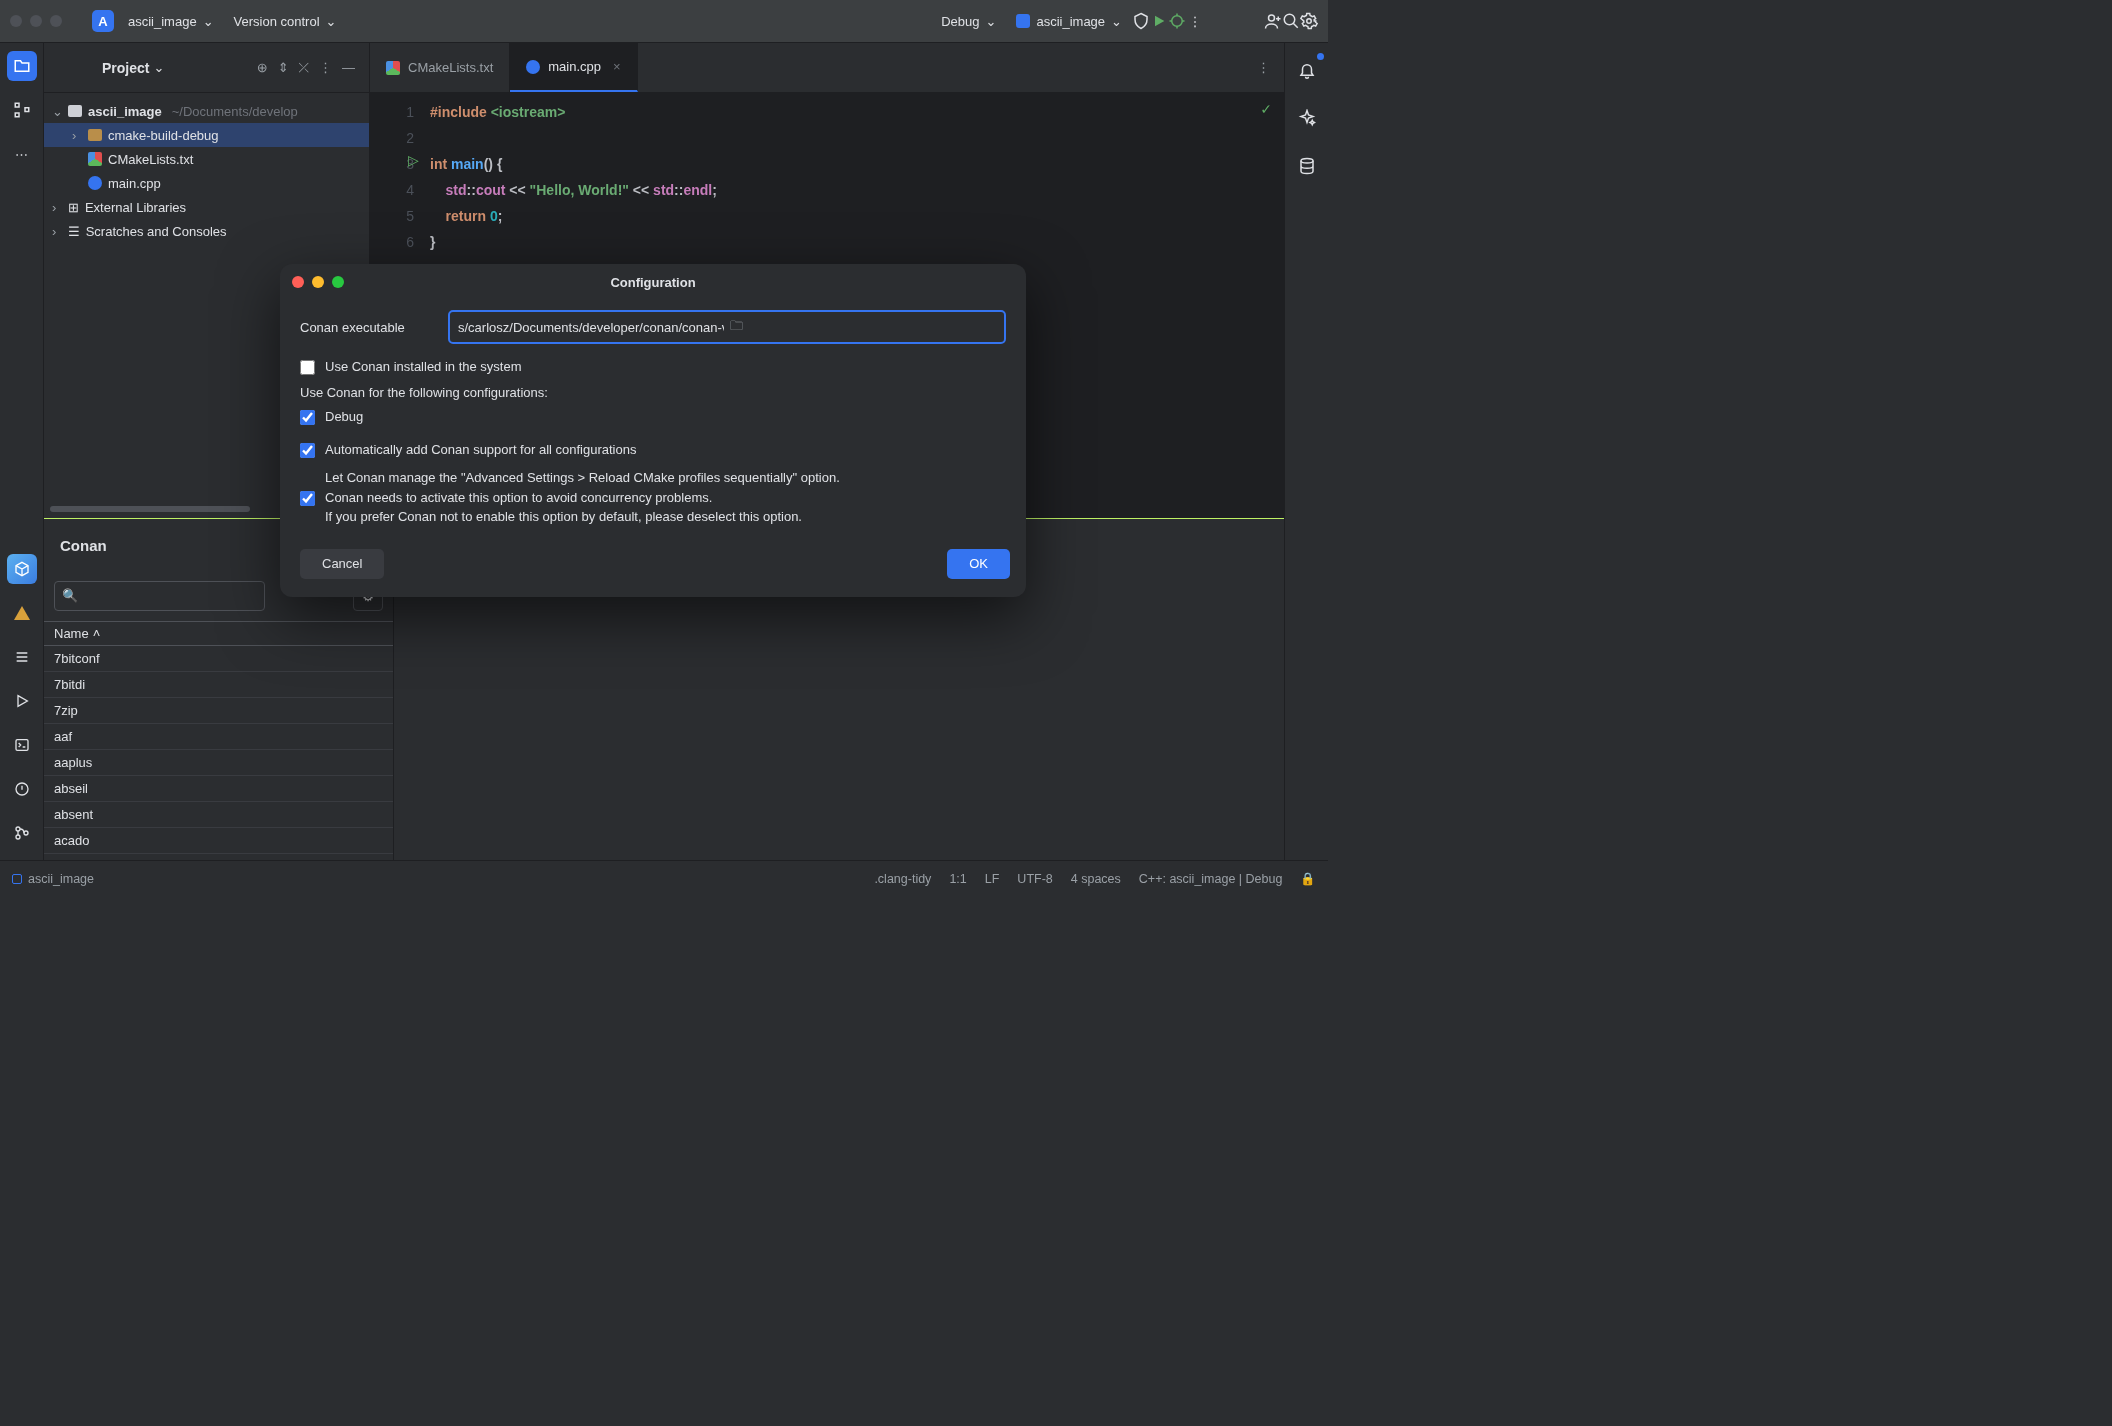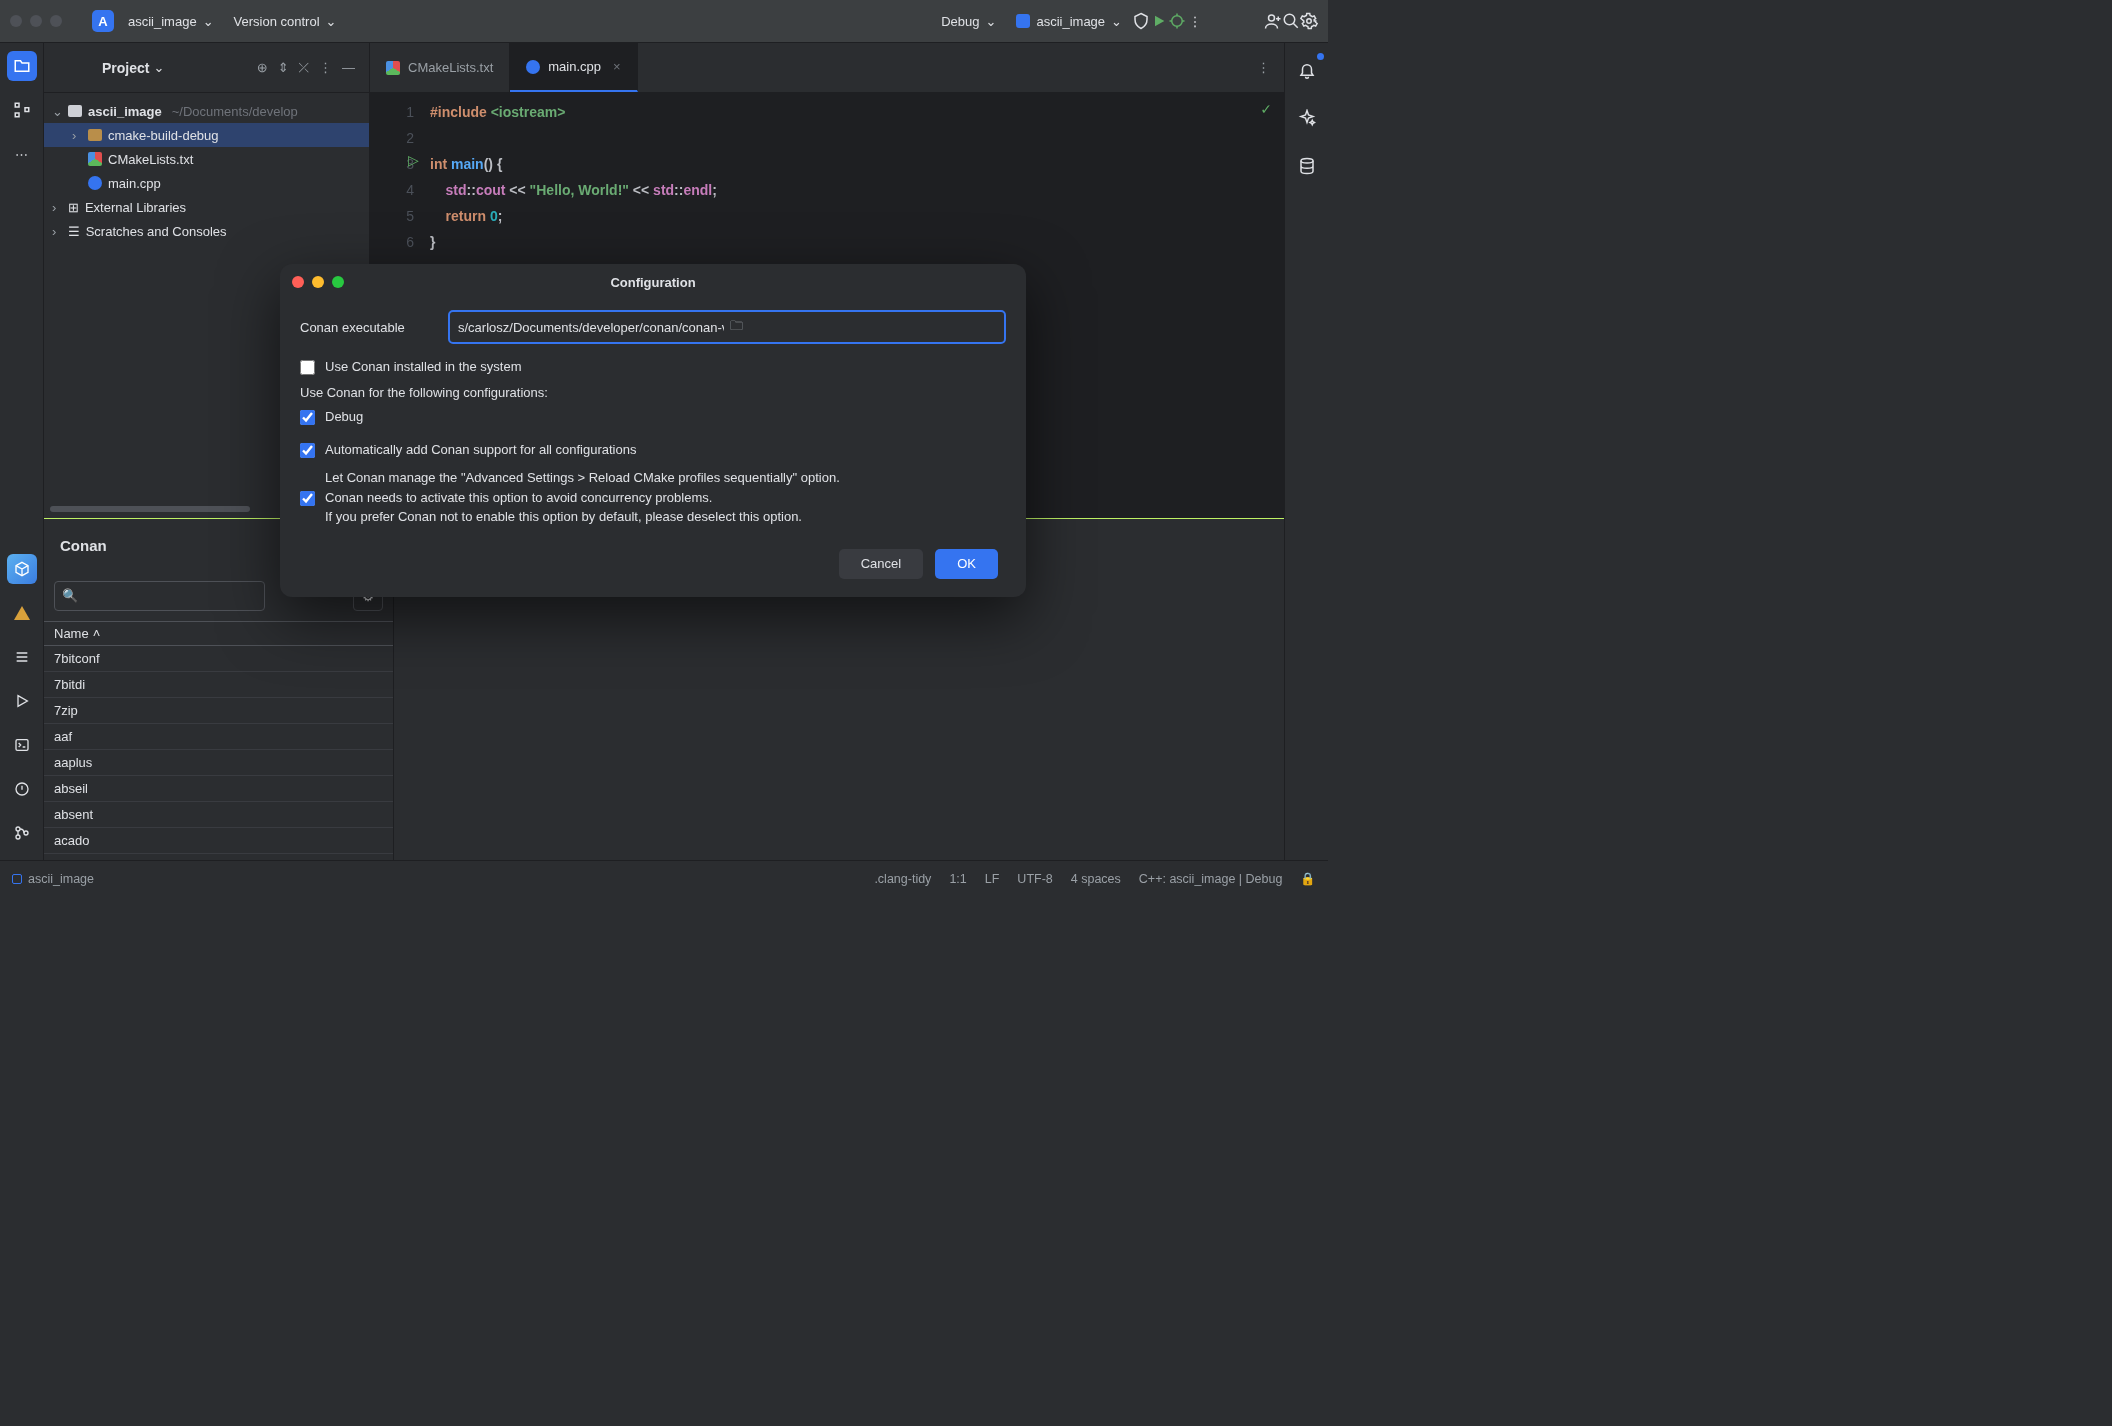--- a/index.html
+++ b/index.html
@@ -96,21 +96,21 @@
 .dlg-body { padding:10px 20px 0 20px; }
 .row { display:flex; align-items:center; margin-bottom:14px; gap:10px;}
 .row label.lbl { width:138px; }
 .path-input { flex:1; display:flex; align-items:center; border:2px solid #3574f0; border-radius:5px; background:#2b2d30; height:34px; padding:0 8px;}
 .path-input span { flex:1; overflow:hidden; white-space:nowrap;}
 .path-input .browse { color:#9aa0a6; margin-left:6px;}
 .chk { display:flex; align-items:center; gap:10px; margin-bottom:10px; }
 .chk input { margin-top:2px; accent-color:#3574f0; width:15px;height:15px;}
 .section-lbl { margin: 4px 0 8px 0;}
 .multiline { line-height:1.5;}
-.dlg-buttons { display:flex; justify-content:flex-end; gap:12px; padding:12px 28px 0 20px;}
+.dlg-buttons { display:flex; justify-content:space-between; gap:12px; padding:12px 16px 0 20px;}
 .btn { height:30px; padding:0 22px; border-radius:5px; border:none; font-size:13px;}
 .btn-cancel { background:#393b40; color:#dfe1e5;}
 .btn-ok { background:#3574f0; color:#fff;}
 
 svg { display:block; }
 </style>
 </head>
 <body>
 
 <div class="titlebar">

